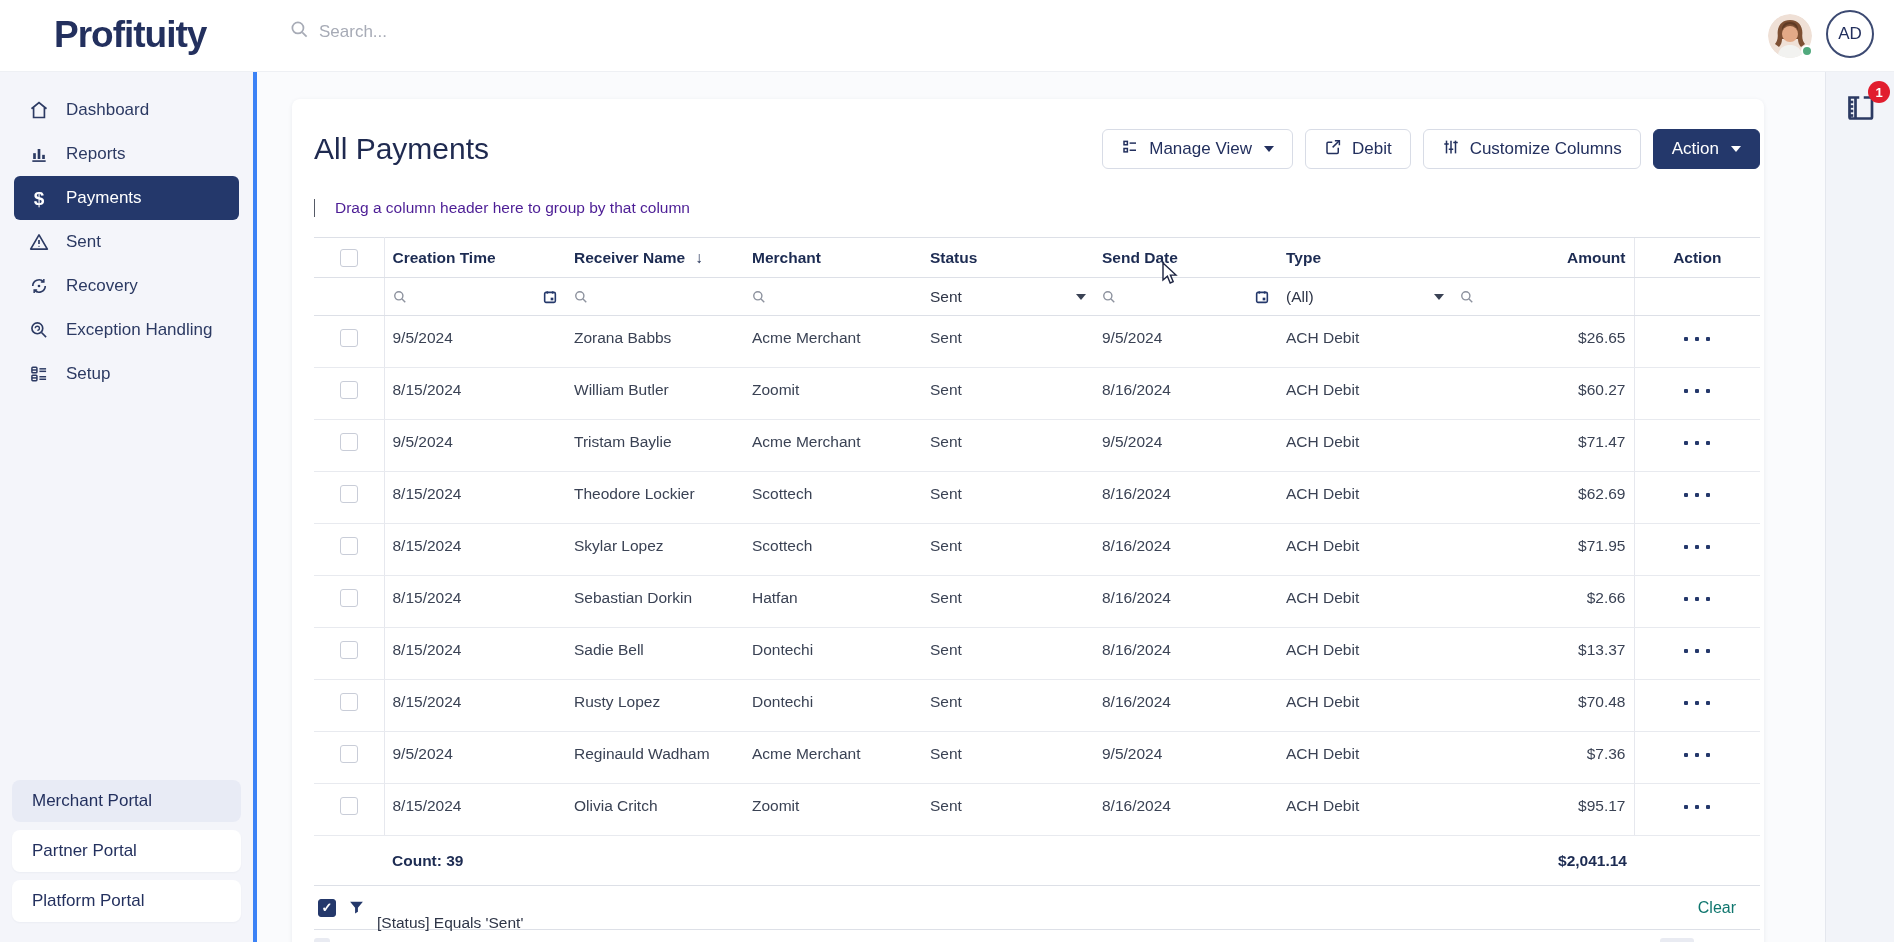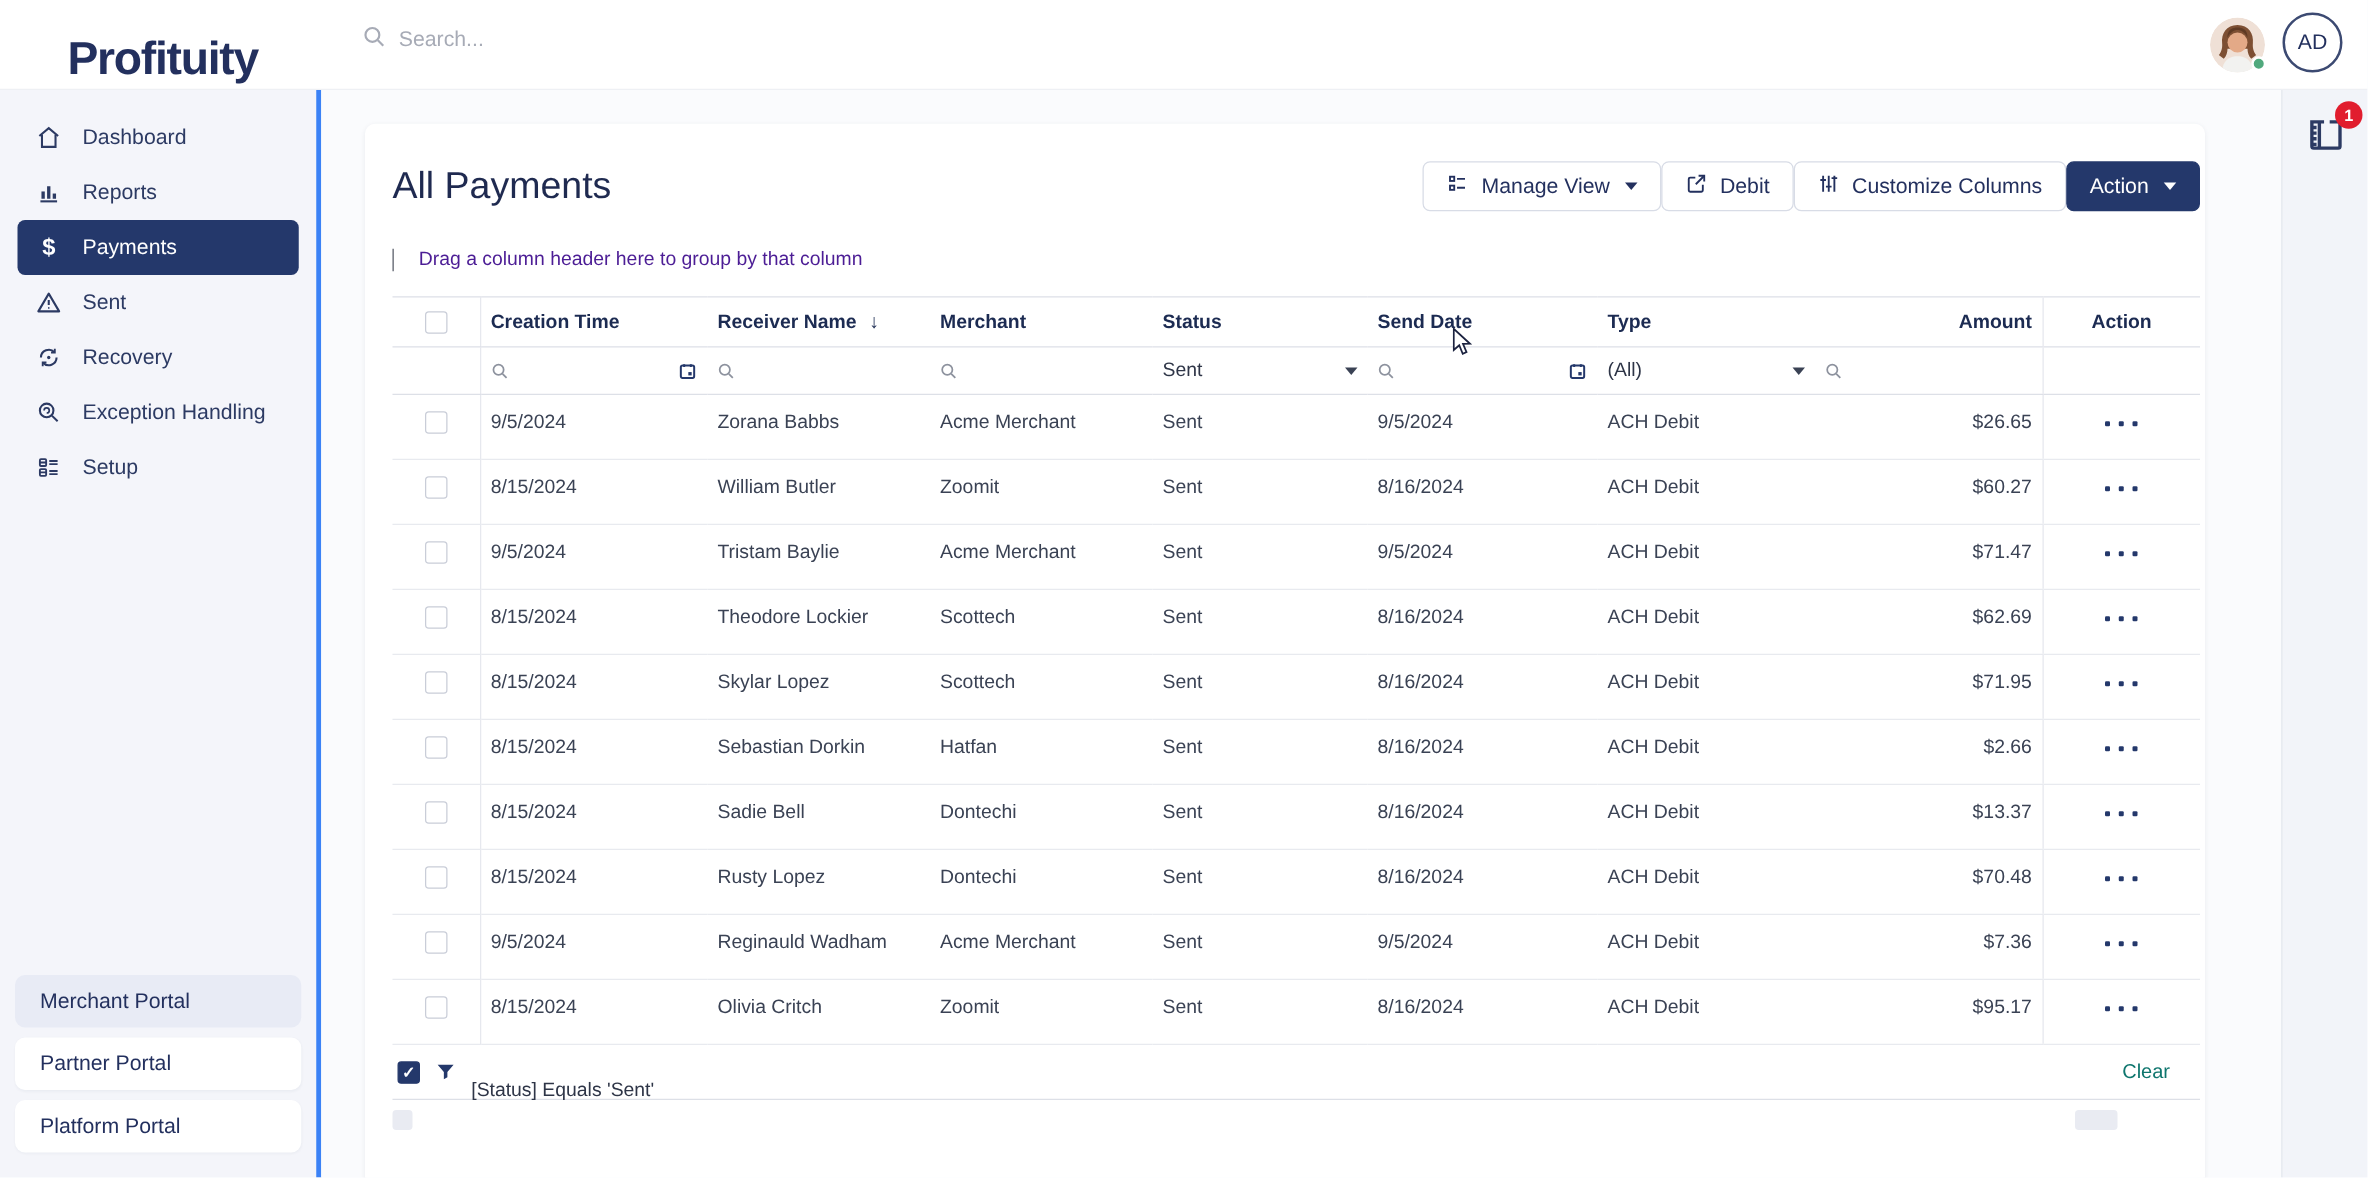--- a/index.html
+++ b/index.html
@@ -1,20 +1,20 @@
 <!DOCTYPE html>
 <html><head>
 <meta charset="utf-8">
 <style>
   * { margin:0; padding:0; box-sizing:border-box; }
   html,body { width:1894px; height:942px; overflow:hidden; background:#fafbfd;
               font-family:"Liberation Sans", sans-serif; }
   
   .topbar { position:relative; height:72px; background:#ffffff; border-bottom:1px solid #eef0f4; z-index:5; }
-  .logo { position:absolute; left:54px; top:26px; font-size:37px; font-weight:700; color:#23305e; letter-spacing:-1px; }
+  .logo { position:absolute; left:54px; top:14px; font-size:37px; font-weight:700; color:#23305e; letter-spacing:-1px; }
   .search-wrap { position:absolute; left:290px; top:20px; display:flex; align-items:center; gap:10px; width:420px; }
   .search-wrap svg { flex:0 0 auto; }
   .search-input { border:none; outline:none; background:transparent; font-size:17px; color:#444; width:360px; font-family:inherit; }
   .search-input::placeholder { color:#a7abb6; }
   .avatar { position:absolute; right:82px; top:14px; width:44px; height:44px; border-radius:50%; overflow:visible; cursor:pointer; }
   .avatar svg { border-radius:50%; display:block; }
   .presence-dot { position:absolute; right:-1px; bottom:1px; width:12px; height:12px; border-radius:50%; background:#51a97d; border:2px solid #fff; }
   .initials-badge { position:absolute; right:20px; top:10px; width:48px; height:48px; border-radius:50%;
                     background:#fff; border:2px solid #3c4a72; color:#23305e; font-size:17px; font-weight:500;
                     display:flex; align-items:center; justify-content:center; cursor:pointer; }
@@ -32,21 +32,21 @@
   .portals { margin-top:auto; padding:0 12px 20px 12px; display:flex; flex-direction:column; gap:8px;text-align:center; }
   .portal-btn { height:42px; border-radius:8px; background:#ffffff; color:#23305e; font-size:17px;
                 display:flex; align-items:center; padding:0 20px; cursor:pointer; box-shadow:0 1px 2px rgba(30,40,80,0.04); }
   .portal-btn.active { background:#e8ebf5; box-shadow:none; }
   
   .main { flex:1; position:relative; background:#fafbfd; }
   .card { position:absolute; left:35px; top:27px; width:1472px; height:980px; background:#ffffff;
           border-radius:8px; box-shadow:0 1px 4px rgba(40,50,80,0.08); padding:28px 0 0 0; }
   .card-head { display:flex; align-items:center; justify-content:space-between; padding:0 4px 0 22px; height:44px; }
   .page-title { font-size:30px; font-weight:500; color:#1f2a50; }
-  .toolbar { display:flex; align-items:center; }
+  .toolbar { display:flex; gap:12px; align-items:center; }
   .btn { height:40px; display:flex; align-items:center; gap:10px; padding:0 18px; border:1px solid #d8dce6;
          border-radius:6px; background:#fff; color:#23305e; font-size:17px; cursor:pointer; white-space:nowrap; }
   .btn .caret { width:0; height:0; border-left:5px solid transparent; border-right:5px solid transparent;
                 border-top:6px solid #23305e; margin-left:2px; }
   .btn-primary { background:#24386b; border-color:#24386b; color:#fff; }
   .btn-primary .caret { border-top-color:#fff; }
   .drag-hint { margin:26px 0 0 22px; display:flex; align-items:center; gap:20px; color:#4c1d95; font-size:15.5px; height:22px; }
   .drag-caret { width:1px; height:18px; background:#555a66; }
   
   table { border-collapse:collapse; table-layout:fixed; width:1446px; margin:18px 4px 0 22px; }
@@ -548,20 +548,24 @@
                 <div class="dots">
                   <i></i>
                   <i></i>
                   <i></i>
                 </div>
               </td>
             </tr>
           </tbody>
       </table>
 
+      <div class="footer-row">
+        <span class="count-label">Count: 39</span>
+        <span class="total-label">$2,041.14</span>
+      </div>
 
       <div class="chip-row">
         <div class="checkbox checked">✓</div>
         <svg width="17" height="17" viewBox="0 0 24 24" fill="#24386b">
           <path d="M3 4h18l-7 8.2V18l-4 2.3v-8.1z"></path>
         </svg>
         <span class="chip-text">[Status] Equals 'Sent'</span>
         <span class="clear-link">Clear</span>
       </div>
 

